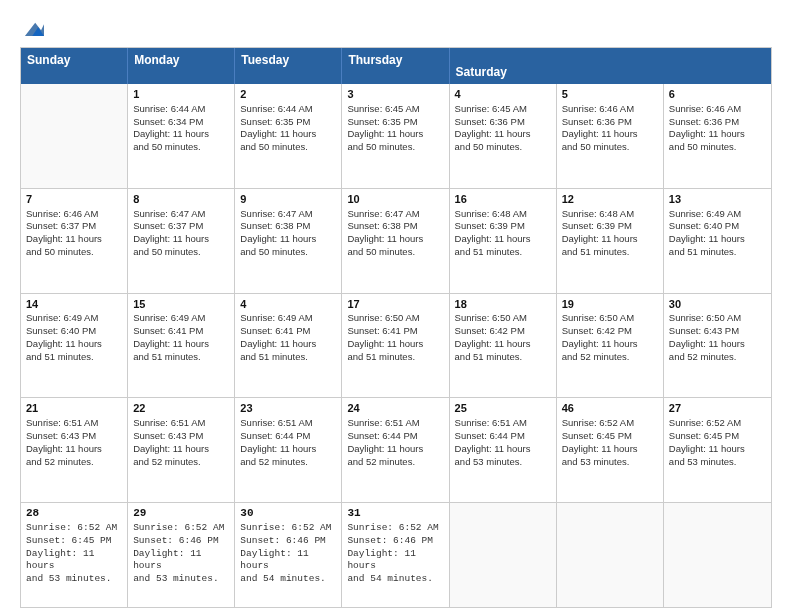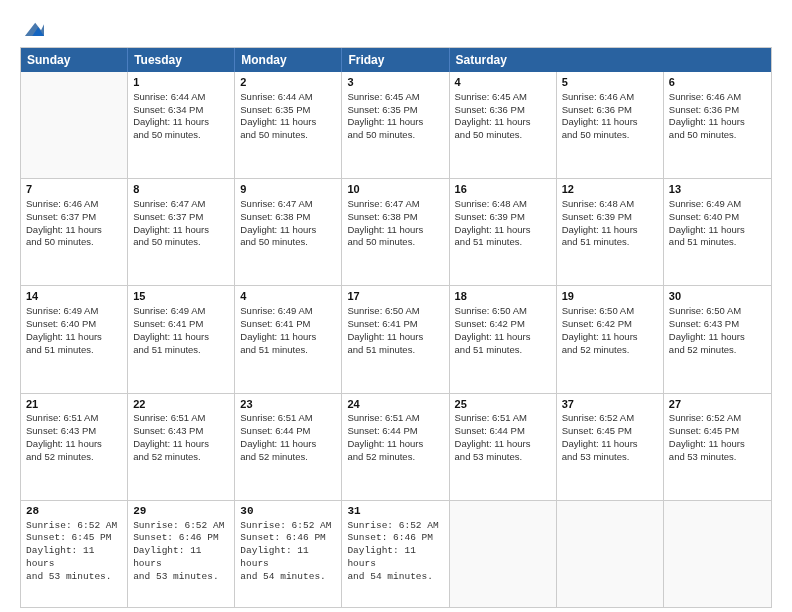--- a/index.html
+++ b/index.html
@@ -67,21 +67,21 @@
       background: #2962a0;
     }
     .col-header {
       color: #fff;
       font-size: 12px;
       font-weight: bold;
       padding: 5px 6px;
       border-right: 1px solid #4a7ec0;
       text-align: left;
     }
-    .col-header:last-child { border-right: none; }
+    .col-header:last-child { border-right: none; margin-top: 12px; }
     .calendar-body {
       flex: 1;
       display: flex;
       flex-direction: column;
     }
     .cal-row {
       display: grid;
       grid-template-columns: repeat(7, 1fr);
       flex: 1;
       border-bottom: 1px solid #ccc;
@@ -127,23 +127,23 @@
     </div>
     <div class="title-area">
       <div class="month-title"></div>
       <div class="subtitle"></div>
     </div>
   </div>
 
   <div class="calendar">
     <div class="calendar-header" id="cal-header">
         <div class="col-header">Sunday</div>
+        <div class="col-header">Monday</div>
         <div class="col-header">Tuesday</div>
-        <div class="col-header">Monday</div>
-        <div class="col-header">Friday</div>
+        <div class="col-header">Thursday</div>
         <div class="col-header">Saturday</div>
       </div>
     <div class="calendar-body" id="cal-body">
         <div class="cal-row">
           <div class="cal-cell empty"></div>
           <div class="cal-cell">
             <span class="day-num">1</span>
             <span class="info-line">Sunrise: 6:44 AM</span>
             <span class="info-line">Sunset: 6:34 PM</span>
             <span class="info-line">Daylight: 11 hours</span>
@@ -317,21 +317,21 @@
             <span class="info-line">and 52 minutes.</span>
           </div>
           <div class="cal-cell">
             <span class="day-num">25</span>
             <span class="info-line">Sunrise: 6:51 AM</span>
             <span class="info-line">Sunset: 6:44 PM</span>
             <span class="info-line">Daylight: 11 hours</span>
             <span class="info-line">and 53 minutes.</span>
           </div>
           <div class="cal-cell">
-            <span class="day-num">37</span>
+            <span class="day-num">46</span>
             <span class="info-line">Sunrise: 6:52 AM</span>
             <span class="info-line">Sunset: 6:45 PM</span>
             <span class="info-line">Daylight: 11 hours</span>
             <span class="info-line">and 53 minutes.</span>
           </div>
           <div class="cal-cell">
             <span class="day-num">27</span>
             <span class="info-line">Sunrise: 6:52 AM</span>
             <span class="info-line">Sunset: 6:45 PM</span>
             <span class="info-line">Daylight: 11 hours</span>

